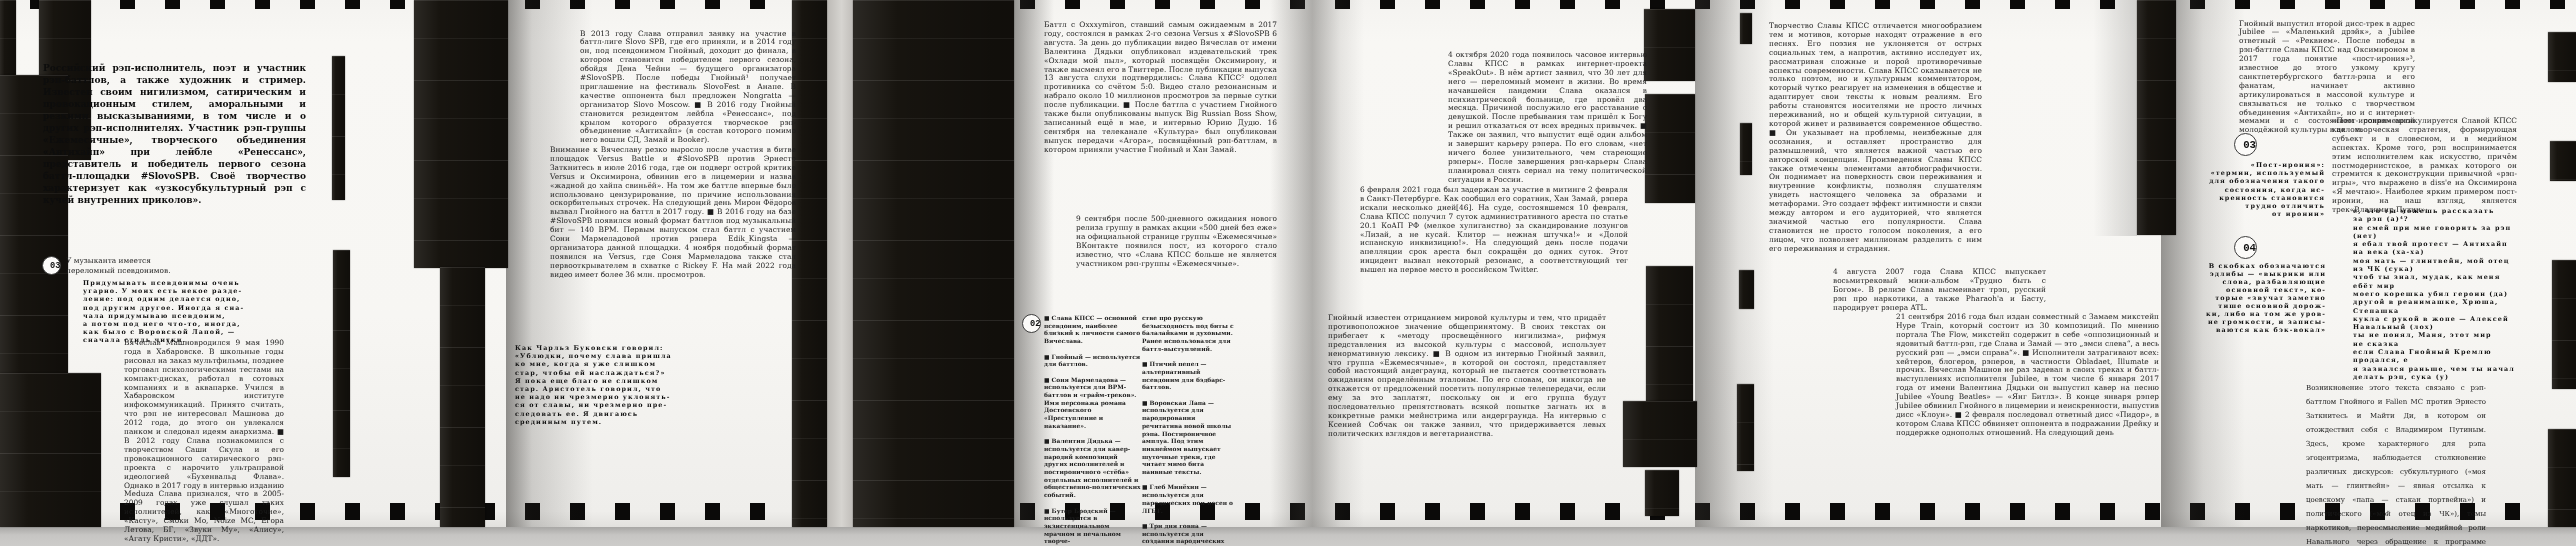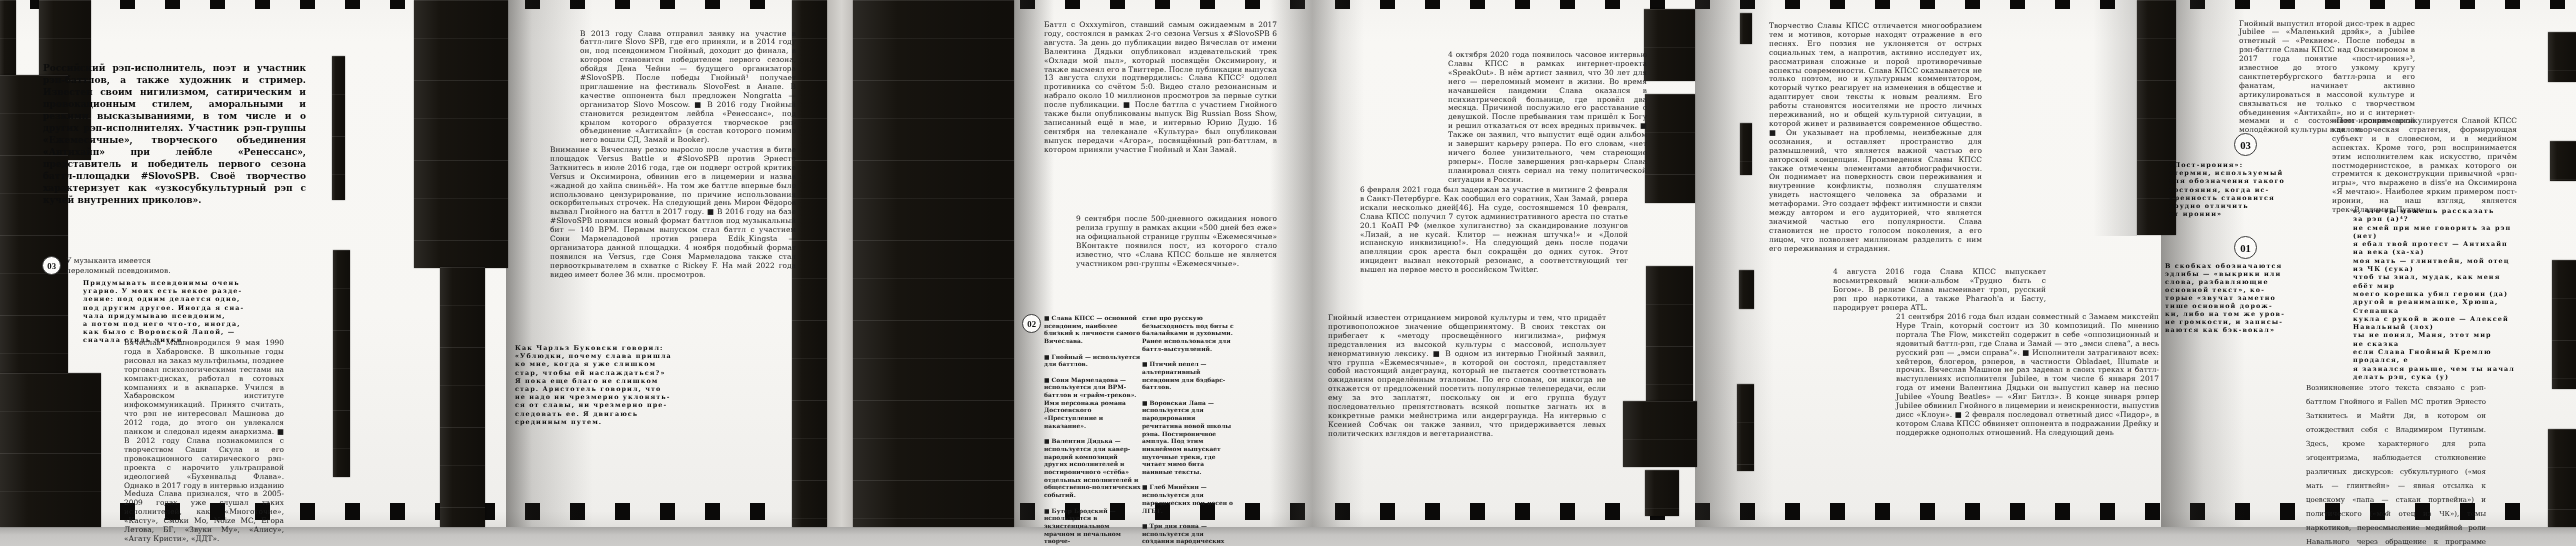--- a/index.html
+++ b/index.html
@@ -24,26 +24,26 @@
          #17140f;
         box-shadow:0 0 1.3px rgba(0,0,0,.5);}
   .fold{position:absolute;top:0;height:527px;pointer-events:none;}
   .sliver{position:absolute;top:0;height:527px;background:linear-gradient(90deg,#b9b6b2,#d6d4d0 55%,#bdbab6);}
   
   .body{position:absolute;font-size:7.4px;line-height:8.9px;color:#1b1b1b;text-align:justify;}
   .body-tight{position:absolute;font-size:7px;line-height:14px;color:#1b1b1b;text-align:justify;}
   .intro{position:absolute;font-weight:bold;font-size:9px;line-height:12px;color:#0d0d0d;text-align:justify;}
   .pullquote{position:absolute;font-weight:bold;font-size:6.4px;line-height:8.2px;letter-spacing:1.1px;
         color:#111;white-space:pre-line;}
-  .pullquote-c{text-align:left;}
+  .pullquote-c{text-align:right;}
   .fn{position:absolute;font-weight:bold;font-size:5.9px;line-height:7.7px;color:#1c1c1c;white-space:pre-line;text-align:left;}
   .caption{position:absolute;font-size:7.4px;line-height:10.4px;color:#1b1b1b;white-space:pre-line;}
   .marker{position:absolute;border:0.7px solid #3c3c3c;border-radius:50%;background:#fcfbf9;
-        display:flex;align-items:center;justify-content:center;
-        font-family:Liberation Serif, serif;font-weight:bold;color:#101010;}
+        display:flex;align-items:center;justify-content:flex-end;
+        font-family:Liberation Mono, monospace;font-weight:bold;color:#101010;}
   .m-sm{width:17.4px;height:17.4px;font-size:8.7px;}
   .m-lg{width:21px;height:21px;font-size:10.7px;}
   .txt{z-index:6;}
 </style>
 </head>
 <body>
 
 <div id="stage">
 
   <div class="film"></div>
@@ -144,21 +144,21 @@
   </div>
 
   <div>
     <div class="body txt" style="left:1448px;top:51px;width:199px;">4 октября 2020 года появилось часовое интервью Славы КПСС в рамках интернет-проекта «SpeakOut». В нём артист заявил, что 30 лет для него — переломный момент в жизни. Во время начавшейся пандемии Слава оказался в психиатрической больнице, где провёл два месяца. Причиной послужило его расставание с девушкой. После пребывания там пришёл к Богу и решил отказаться от всех вредных привычек. ■ Также он заявил, что выпустит ещё один альбом и завершит карьеру рэпера. По его словам, «нет ничего более унизительного, чем стареющие рэперы». После завершения рэп-карьеры Слава планировал снять сериал на тему политической ситуации в России.</div>
     <div class="body txt" style="left:1360px;top:186px;width:268px;">6 февраля 2021 года был задержан за участие в митинге 2 февраля в Санкт-Петербурге. Как сообщил его соратник, Хан Замай, рэпера искали несколько дней[46]. На суде, состоявшемся 10 февраля, Слава КПСС получил 7 суток административного ареста по статье 20.1 КоАП РФ (мелкое хулиганство) за скандирование лозунгов «Лизай, а не кусай. Клитор — нежная штучка!» и «Долой испанскую инквизицию!». На следующий день после подачи апелляции срок ареста был сокращён до одних суток. Этот инцидент вызвал некоторый резонанс, а соответствующий тег вышел на первое место в российском Twitter.</div>
     <div class="body txt" style="left:1328px;top:314px;width:278px;">Гнойный известен отрицанием мировой культуры и тем, что придаёт противоположное значение общепринятому. В своих текстах он прибегает к «методу просвещённого нигилизма», рифмуя представления из высокой культуры с массовой, использует ненормативную лексику. ■ В одном из интервью Гнойный заявил, что группа «Ежемесячные», в которой он состоял, представляет собой настоящий андеграунд, который не пытается соответствовать ожиданиям определённым эталонам. По его словам, он никогда не откажется от предложений посетить популярные телепередачи, если ему за это заплатят, поскольку он и его группа будут последовательно препятствовать всякой попытке загнать их в конкретные рамки мейнстрима или андерграунда. На интервью с Ксенией Собчак он также заявил, что придерживается левых политических взглядов и вегетарианства.</div>
   </div>
 
   <div>
     <div class="body txt" style="left:1769px;top:22px;width:213px;">Творчество Славы КПСС отличается многообразием тем и мотивов, которые находят отражение в его песнях. Его поэзия не уклоняется от острых социальных тем, а напротив, активно исследует их, рассматривая сложные и порой противоречивые аспекты современности. Слава КПСС оказывается не только поэтом, но и культурным комментатором, который чутко реагирует на изменения в обществе и адаптирует свои тексты к новым реалиям. Его работы становятся носителями не просто личных переживаний, но и общей культурной ситуации, в которой живет и развивается современное общество. ■ Он указывает на проблемы, неизбежные для осознания, и оставляет пространство для размышлений, что является важной частью его авторской концепции. Произведения Славы КПСС также отмечены элементами автобиографичности. Он поднимает на поверхность свои переживания и внутренние конфликты, позволяя слушателям увидеть настоящего человека за образами и метафорами. Это создает эффект интимности и связи между автором и его аудиторией, что является значимой частью его популярности. Слава становится не просто голосом поколения, а его лицом, что позволяет миллионам разделить с ним его переживания и страдания.</div>
-    <div class="body txt" style="left:1833px;top:268px;width:213px;">4 августа 2016 года Слава КПСС выпускает восьмитрековый мини-альбом «Трудно быть с Богом». В релизе Слава высмеивает трэп, русский рэп про наркотики, а также Pharaoh'а и Басту, пародирует рэпера ATL.</div>
+    <div class="body txt" style="left:1833px;top:268px;width:213px;">4 августа 2007 года Слава КПСС выпускает восьмитрековый мини-альбом «Трудно быть с Богом». В релизе Слава высмеивает трэп, русский рэп про наркотики, а также Pharaoh'а и Басту, пародирует рэпера ATL.</div>
     <div class="body txt" style="left:1896px;top:313px;width:263px;">21 сентября 2016 года был издан совместный с Замаем микстейп Hype Train, который состоит из 30 композиций. По мнению портала The Flow, микстейп содержит в себе «оппозиционный и ядовитый баттл-рэп, где Слава и Замай — это „эмси слева“, а весь русский рэп — „эмси справа“». ■ Исполнители затрагивают всех: хейтеров, блогеров, рэперов, в частности Obladaet, Illumate и прочих. Вячеслав Машнов не раз задевал в своих треках и баттл-выступлениях исполнителя Jubilee, в том числе 6 января 2017 года от имени Валентина Дядьки он выпустил кавер на песню Jubilee «Young Beatles» — «Янг Битлз». В конце января рэпер Jubilee обвинил Гнойного в лицемерии и неискренности, выпустив дисс «Клоун». ■ 2 февраля последовал ответный дисс «Пидор», в котором Слава КПСС обвиняет оппонента в подражании Дрейку и поддержке однополых отношений. На следующий день</div>
   </div>
 
   <div>
     <div class="body txt" style="left:2239px;top:19.5px;width:176px;">Гнойный выпустил второй дисс-трек в адрес Jubilee — «Маленький дрэйк», а Jubilee ответный — «Реквием». После победы в рэп-баттле Славы КПСС над Оксимироном в 2017 года понятие «пост-ирония»³, известное до этого узкому кругу санктпетербургского баттл-рэпа и его фанатам, начинает активно артикулироваться в массовой культуре и связываться не только с творчеством объединения «Антихайп», но и с интернет-мемами и с состоянием современной молодёжной культуры в целом.</div>
     <div class="marker m-lg txt" style="left:2234px;top:133px;">
         <span>03</span>
       </div>
     <div class="pullquote pullquote-c txt" style="left:2169px;top:161px;width:156px;">«Пост-ирония»:
 «термин, используемый
@@ -183,21 +183,21 @@
 Степашка
 кукла с рукой в жопе — Алексей
 Навальный (лох)
 ты не понял, Маня, этот мир
 не сказка
 если Слава Гнойный Кремлю
 продался, е
 я зазнался раньше, чем ты начал
 делать рэп, сука (у)</div>
     <div class="marker m-lg txt" style="left:2234px;top:236px;">
-        <span>01</span>
+        <span>04</span>
       </div>
     <div class="pullquote pullquote-c txt" style="left:2165px;top:262px;width:161px;line-height:8px;">В скобках обозначаются
 эдлибы — «выкрики или
 слова, разбавляющие
 основной текст», ко-
 торые «звучат заметно
 тише основной дорож-
 ки, либо на том же уров-
 не громкости, и записы-
 ваются как бэк-вокал»</div>

